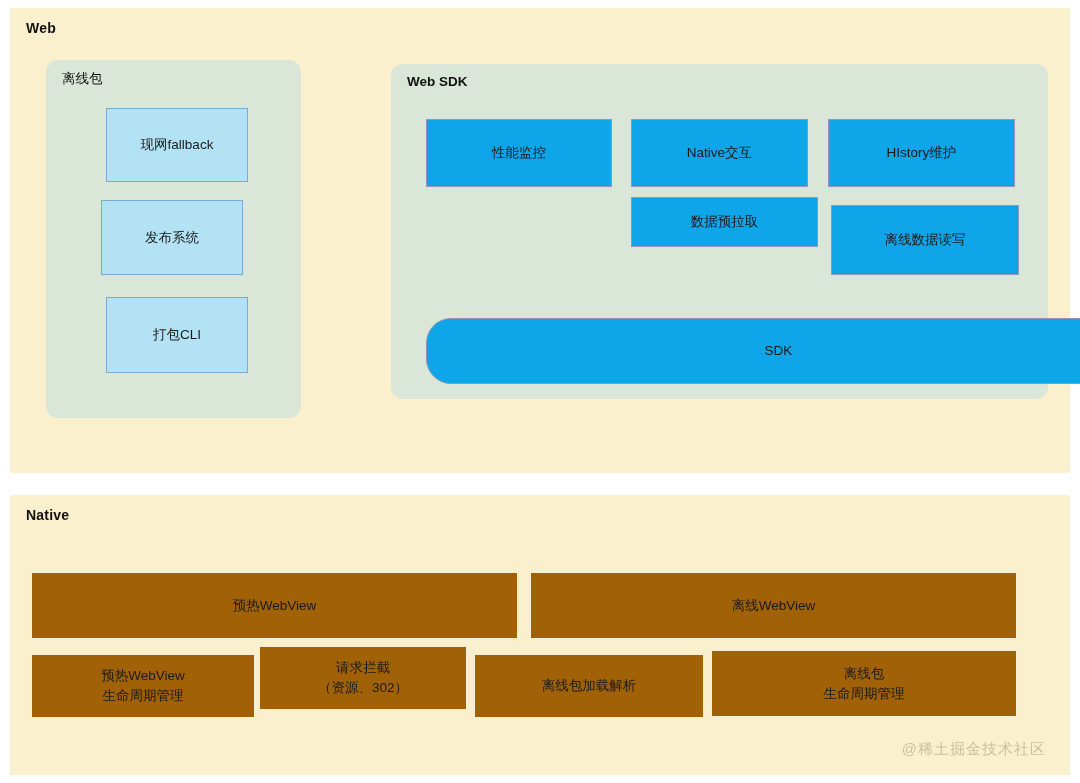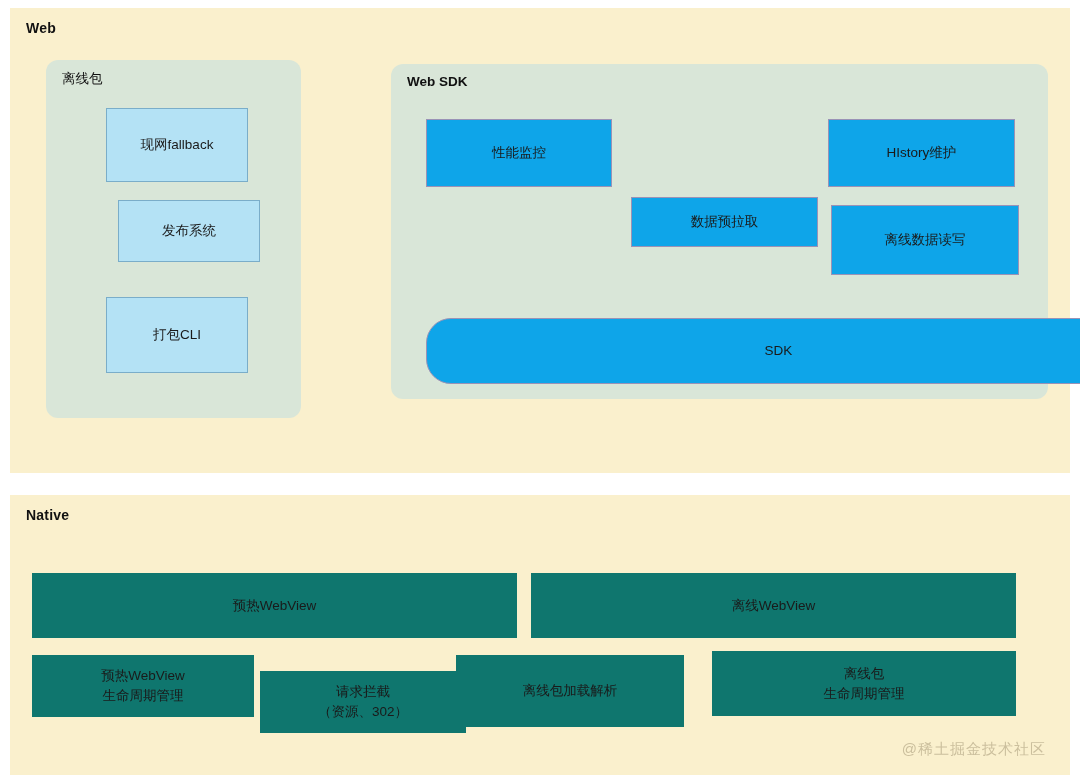--- a/index.html
+++ b/index.html
@@ -87,21 +87,21 @@
   }
   .box-blue {
     background: #b4e2f5;
     border: 1px solid #7aadc9;
   }
   .box-purple {
     background: #0ea5e9;
     border: 1px solid #9a92b6;
   }
   .box-gray {
-    background: #0f766e;
+    background: #a16207;
     border: none;
   }
 
   
   #watermark {
     position: absolute;
     right: 24px;
     bottom: 16px;
     font-size: 15px;
     color: #cbbf9d;
@@ -114,46 +114,47 @@
 <body>
 
 <section class="layer" id="layer-web">
   <div class="layer-title">Web</div>
 
   <div class="group" id="group-offline">
     <div class="group-title">离线包</div>
 
     <div class="box box-blue" style="left:60px; top:48px; width:142px; height:74px;">现网fallback</div>
 
-    <div class="box box-blue" style="left:72px; top:140px; width:142px; height:62px;text-align:right;">发布系统</div>
+    <div class="box box-blue" style="left:55px; top:140px; width:142px; height:75px;text-align:right;">发布系统</div>
 
     <div class="box box-blue" style="left:60px; top:237px; width:142px; height:76px;">打包CLI</div>
   </div>
 
   <div class="group" id="group-websdk">
     <div class="group-title bold">Web SDK</div>
 
     <div class="box box-purple" style="left:35px; top:55px; width:186px; height:68px;">性能监控</div>
+    <div class="box box-purple" style="left:240px; top:55px; width:177px; height:68px;">Native交互</div>
     <div class="box box-purple" style="left:437px; top:55px; width:187px; height:68px;">HIstory维护</div>
 
     <div class="box box-purple" style="left:240px; top:133px; width:187px; height:50px;">数据预拉取</div>
     <div class="box box-purple" style="left:440px; top:141px; width:188px; height:70px;">离线数据读写</div>
 
     <div class="box box-purple" style="left:35px; top:254px; width:705px; height:66px;border-radius:25px;">SDK</div>
   </div>
 </section>
 
 <section class="layer" id="layer-native">
   <div class="layer-title">Native</div>
 
   <div class="box box-gray" style="left:22px; top:78px; width:485px; height:65px;">预热WebView</div>
   <div class="box box-gray" style="left:521px; top:78px; width:485px; height:65px;">离线WebView</div>
 
   <div class="box box-gray" style="left:22px; top:160px; width:222px; height:62px;">预热WebView
 生命周期管理</div>
-  <div class="box box-gray" style="left:250px; top:176px; width:206px; height:62px;">请求拦截
+  <div class="box box-gray" style="left:250px; top:152px; width:206px; height:62px;">请求拦截
 （资源、302）</div>
-  <div class="box box-gray" style="left:446px; top:160px; width:228px; height:72px;text-align:right;">离线包加载解析</div>
+  <div class="box box-gray" style="left:465px; top:160px; width:228px; height:62px;text-align:right;">离线包加载解析</div>
   <div class="box box-gray" style="left:702px; top:156px; width:304px; height:65px;">离线包
 生命周期管理</div>
 
   <div id="watermark">@稀土掘金技术社区</div>
 </section>
 
 </body></html>

